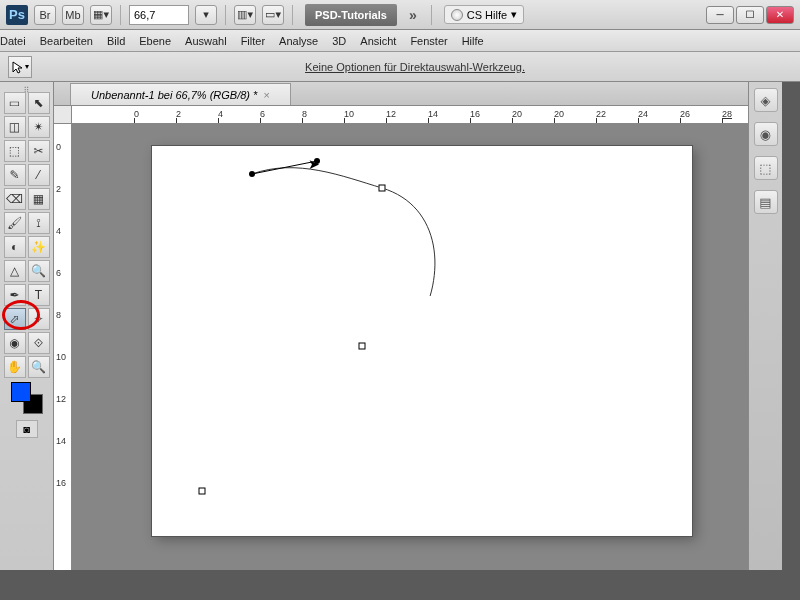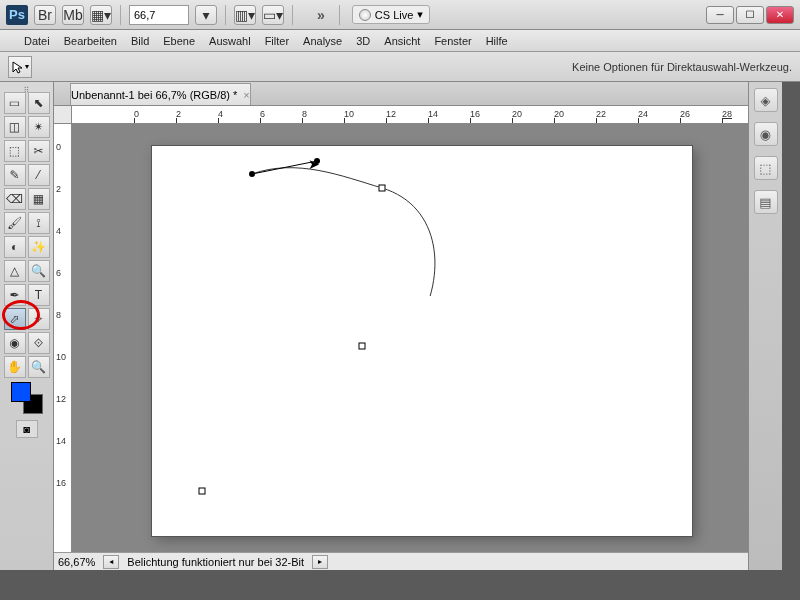--- a/index.html
+++ b/index.html
@@ -1,48 +1,48 @@
 <!DOCTYPE html>
 <html><head>
 <meta charset="utf-8">
 <style>
 * { margin:0; padding:0; box-sizing:border-box; font-family:Tahoma,Arial,sans-serif; font-size:11px; }
 body { background:#b8b8b8; width:800px; height:600px; overflow:hidden; }
 .titlebar { height:30px; background:linear-gradient(#e6e6e6,#d0d0d0); border-bottom:1px solid #888; display:flex; align-items:center; padding:0 6px; gap:6px; }
 .ps-logo { width:22px; height:20px; background:#1a3c5e; color:#9bd4ff; font-weight:bold; font-size:13px; display:flex; align-items:center; justify-content:center; border-radius:2px; }
-.tb-btn { width:22px; height:20px; background:linear-gradient(#f4f4f4,#ddd); border:1px solid #999; border-radius:3px; display:flex; align-items:center; justify-content:center; font-size:14px; color:#333; }
+.tb-btn { width:22px; height:20px; background:linear-gradient(#f4f4f4,#ddd); border:1px solid #999; border-radius:3px; display:flex; align-items:center; justify-content:center; font-size:11px; color:#333; }
 .tb-sep { width:1px; height:20px; background:#aaa; margin:0 2px; }
 .zoom-box { width:60px; height:20px; background:#fff; border:1px solid #999; display:flex; align-items:center; padding:0 4px; }
 .title-tabs { display:flex; gap:4px; margin-left:4px; }
 .title-tab { height:22px; padding:0 10px; display:flex; align-items:center; background:linear-gradient(#888,#666); color:#fff; border-radius:2px; font-weight:bold; }
 .title-tab.light { background:linear-gradient(#f0f0f0,#ddd); color:#333; font-weight:normal; }
 .chevrons { font-size:14px; color:#555; margin:0 6px; font-weight:bold; }
 .cs-live { display:flex; align-items:center; gap:4px; margin-left:4px; border:1px solid #aaa; border-radius:3px; padding:2px 6px; background:#eee; }
 .cs-circle { width:12px; height:12px; border:1px solid #888; border-radius:50%; background:radial-gradient(#fff,#ccc); }
 .winbtns { display:flex; gap:2px; margin-left:auto; }
 .winbtn { width:28px; height:18px; border:1px solid #888; border-radius:3px; background:linear-gradient(#f4f4f4,#ddd); display:flex; align-items:center; justify-content:center; font-size:10px; }
 .winbtn.close { background:linear-gradient(#e68,#c23); color:#fff; }
-.menubar { height:22px; background:linear-gradient(#eaeaea,#d8d8d8); border-bottom:1px solid #999; display:flex; align-items:center; padding:0 24px; gap:14px; }
+.menubar { height:22px; background:linear-gradient(#eaeaea,#d8d8d8); border-bottom:1px solid #999; display:flex; align-items:center; padding:0 0; gap:14px; }
 .menubar span { color:#222; }
 .optionsbar { height:30px; background:linear-gradient(#e2e2e2,#d2d2d2); border-bottom:1px solid #888; display:flex; align-items:center; padding:0 8px; }
 .opt-tool { width:24px; height:22px; border:1px solid #999; background:linear-gradient(#f4f4f4,#ddd); display:flex; align-items:center; justify-content:center; margin-right:6px; }
-.opt-text { flex:1; text-align:right; color:#333; }
+.opt-text { flex:1; text-align:center; color:#333;text-decoration:underline; }
 .main { display:flex; height:488px; }
 .toolbox { width:54px; background:linear-gradient(#d8d8d8,#c8c8c8); border-right:1px solid #888; padding:4px 2px; display:flex; flex-direction:column; align-items:center; position:relative; }
 .toolgrid { display:grid; grid-template-columns:22px 22px; gap:2px; }
 .tool { width:22px; height:22px; border:1px solid #aaa; background:linear-gradient(#f0f0f0,#d8d8d8); display:flex; align-items:center; justify-content:center; font-size:12px; color:#333; cursor:pointer; }
 .tool.sel { background:linear-gradient(#cde,#abc); border-color:#678; }
 .red-circle { position:absolute; width:38px; height:30px; border:3px solid #d00; border-radius:50%; left:2px; top:218px; pointer-events:none; }
 .swatches { margin-top:4px; position:relative; width:32px; height:32px; }
 .sw-fg { position:absolute; width:20px; height:20px; background:#0050ff; border:1px solid #000; top:0; left:0; z-index:2; }
 .sw-bg { position:absolute; width:20px; height:20px; background:#000; border:1px solid #666; bottom:0; right:0; }
 .qmask { width:22px; height:18px; border:1px solid #aaa; margin-top:6px; background:#ddd; display:flex; align-items:center; justify-content:center; }
 .docarea { flex:1; background:#868686; display:flex; flex-direction:column; position:relative; }
 .doctab-row { height:24px; background:linear-gradient(#d4d4d4,#c4c4c4); border-bottom:1px solid #888; display:flex; align-items:flex-end; padding-left:16px; }
-.doctab { height:22px; background:linear-gradient(#f0f0f0,#e0e0e0); border:1px solid #999; border-bottom:none; padding:0 0; display:flex; align-items:center; gap:6px; }
+.doctab { height:22px; background:linear-gradient(#f0f0f0,#e0e0e0); border:1px solid #999; border-bottom:none; padding:0 20px; display:flex; align-items:center; gap:6px;font-style:italic; }
 .doctab .x { color:#888; }
 .ruler-h { height:18px; background:#fff; border-bottom:1px solid #888; margin-left:18px; position:relative; overflow:hidden; }
 .ruler-v { width:18px; background:#fff; border-right:1px solid #888; position:relative; overflow:hidden; }
 .ruler-corner { width:18px; height:18px; background:#e8e8e8; border-right:1px solid #888; border-bottom:1px solid #888; position:absolute; left:0; top:24px; }
 .rtick { position:absolute; font-size:9px; color:#333; }
 .canvas-wrap { flex:1; display:flex; }
 .canvas-scroll { flex:1; background:#868686; position:relative; overflow:hidden; }
 .canvas { position:absolute; left:80px; top:22px; width:540px; height:390px; background:#fff; box-shadow:0 0 0 1px #555,4px 4px 12px rgba(0,0,0,.3); }
 .path { position:absolute; inset:0; }
 .anchor { position:absolute; width:7px; height:7px; border:1px solid #000; background:#fff; transform:translate(-50%,-50%); }
@@ -66,26 +66,27 @@
   <div class="tb-sep"></div>
   <div class="zoom-box">
       <span>66,7</span>
     </div>
   <div class="tb-btn">▾</div>
   <div class="tb-sep"></div>
   <div class="tb-btn">▥▾</div>
   <div class="tb-btn">▭▾</div>
   <div class="tb-sep"></div>
   <div class="title-tabs">
+    <div class="title-tab">PSD-Tutorials</div>
   </div>
   <span class="chevrons">»</span>
   <div class="tb-sep"></div>
   <div class="cs-live">
     <span class="cs-circle"></span>
-    <span>CS Live</span>
+    <span>CS Hilfe</span>
       <span>▾</span>
   </div>
   <div class="winbtns">
     <div class="winbtn">─</div>
     <div class="winbtn">☐</div>
     <div class="winbtn close">✕</div>
   </div>
 </div>
 
 <div class="menubar">
@@ -212,27 +213,20 @@
           </svg>
           <div class="handle-pt" style="left:100px;top:28px"></div>
           <div class="handle-pt" style="left:165px;top:15px"></div>
           <div class="anchor" style="left:230px;top:42px"></div>
           <div class="anchor" style="left:210px;top:200px"></div>
           <div class="anchor" style="left:50px;top:345px"></div>
           <span class="cursor-arrow" style="left:158px;top:12px">➤</span>
         </div>
       </div>
     </div>
-    <div class="status">
-      <span>66,67%</span>
-      <span class="sb-btn">◂</span>
-      <span>Belichtung funktioniert nur bei 32-Bit</span>
-      <span class="sb-btn">▸</span>
-      <div style="flex:1"></div>
-    </div>
   </div>
 
   <div class="rightdock">
     <div class="dock-icon">◈</div>
     <div class="dock-icon">◉</div>
     <div class="dock-icon">⬚</div>
     <div class="dock-icon">▤</div>
   </div>
   <div class="farright"></div>
 </div>

